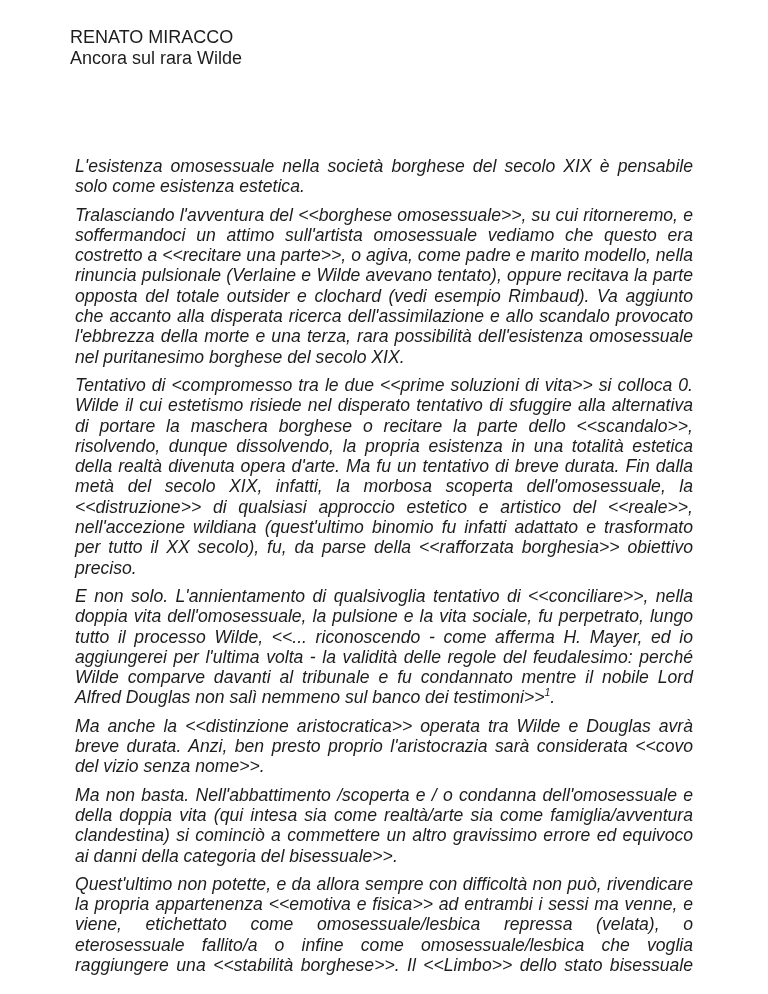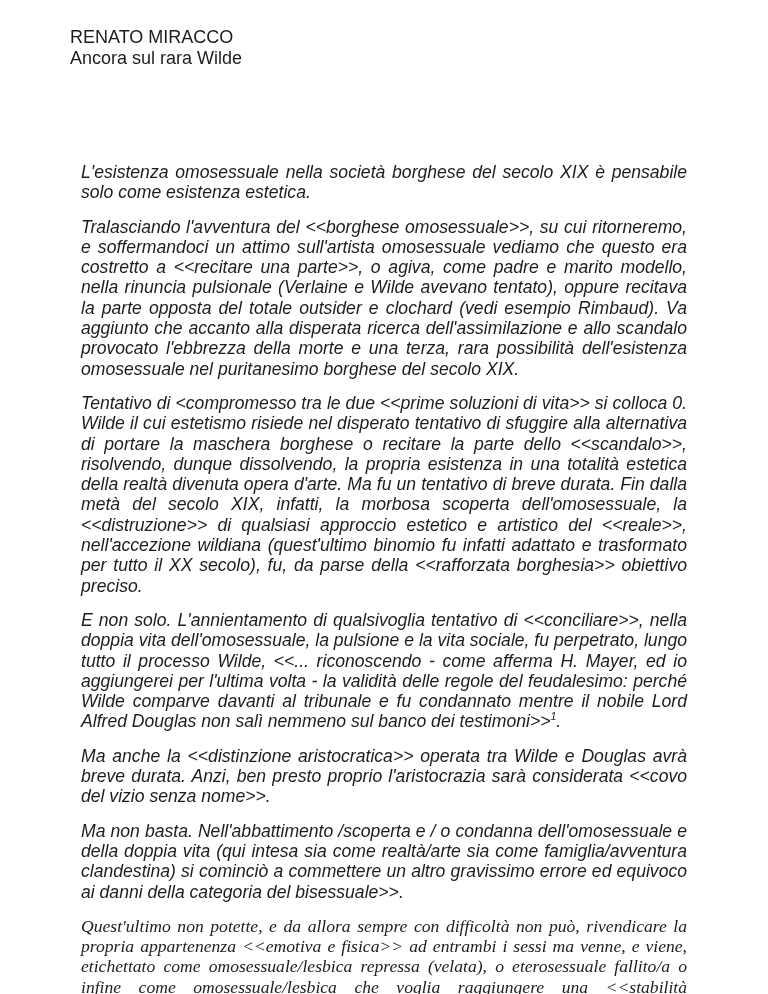--- a/index.html
+++ b/index.html
@@ -29,26 +29,25 @@
     position: absolute;
     left: 67px;
     top: 148px;
     width: 634px;
     font-size: 17.6px;
     line-height: 20.3px;
     font-style: italic;
     text-align: justify;
   }
   .body-text p {
-    margin: 14px;
+    margin: 8px;
     padding: 0;
   }
   .body-text p.continued {
     text-align-last: justify;
-    font-family: Liberation Serif, serif;
   }
   .body-text sup {
     font-size: 0.6em;
     line-height: 0;
     vertical-align: super;
   }
 </style>
 </head>
 <body>
 

